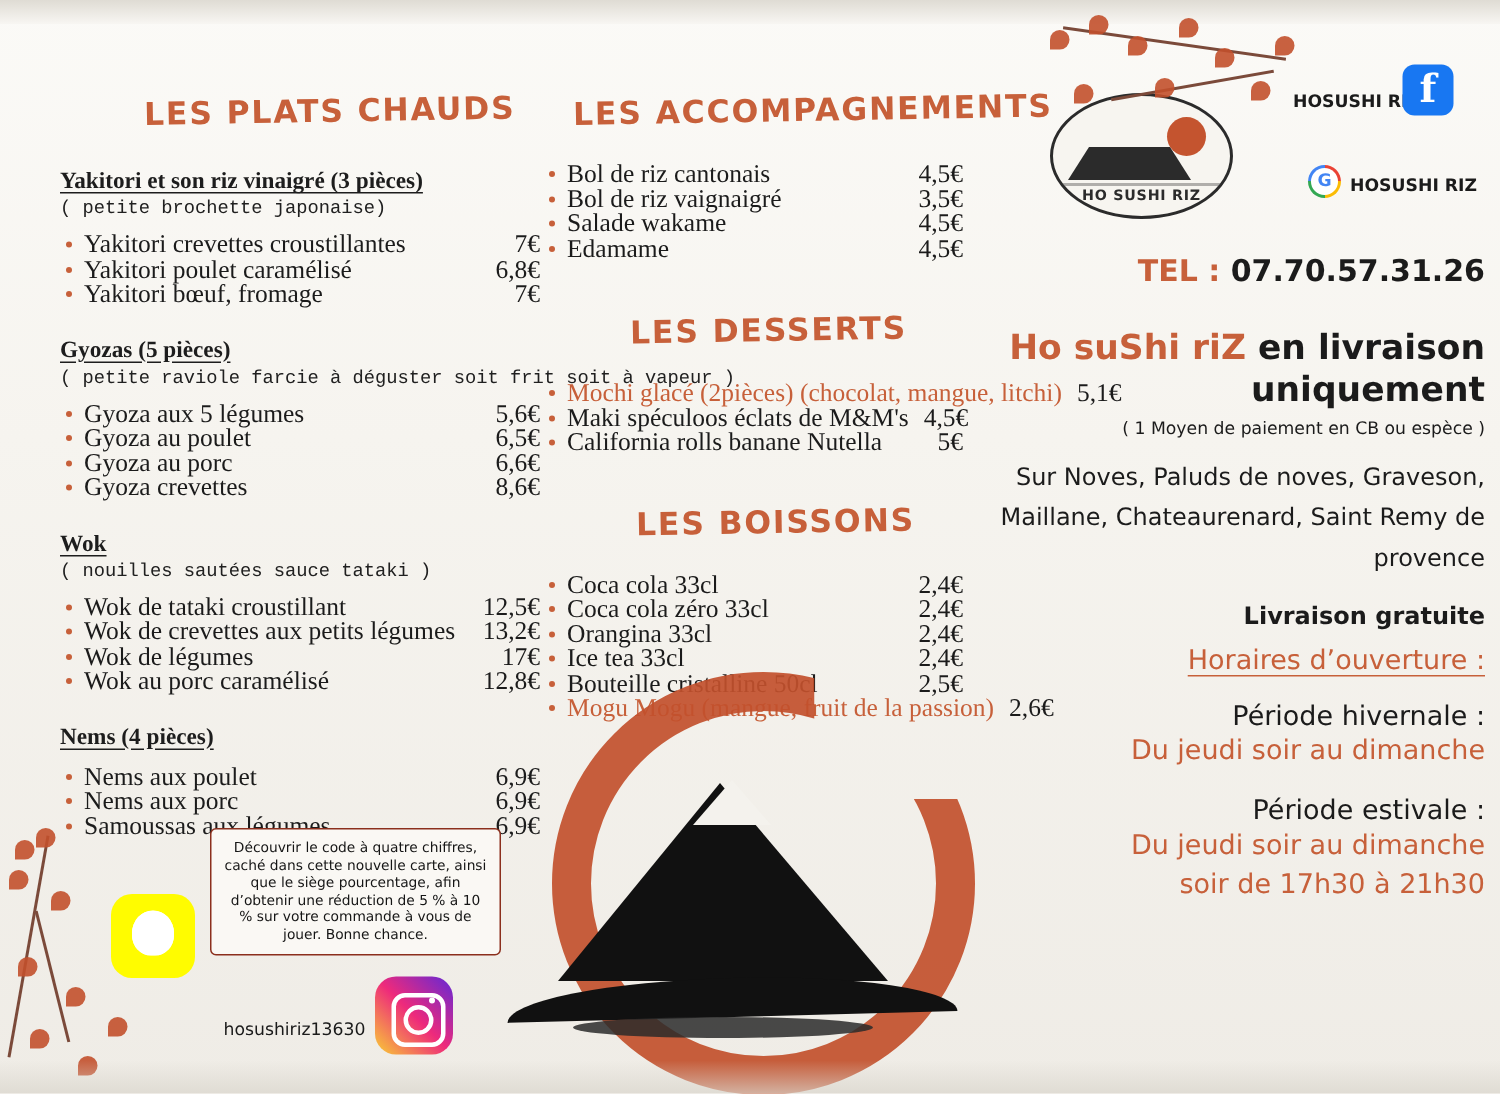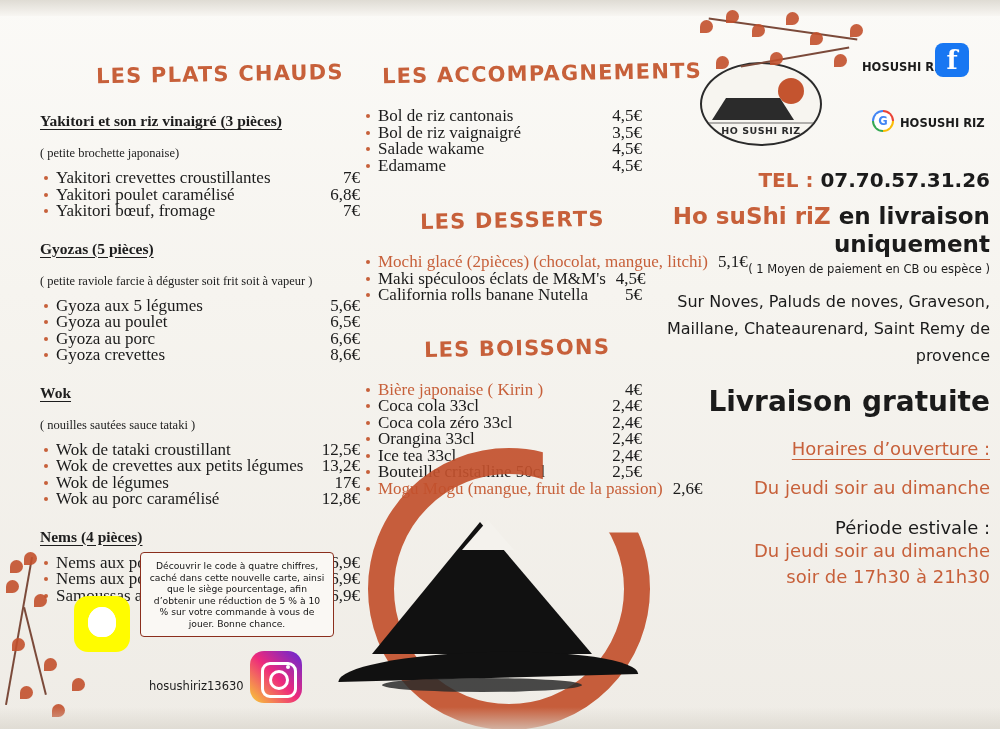--- a/index.html
+++ b/index.html
@@ -43,23 +43,24 @@
     color:#1d1d1d;
     font-size:15.5px;
     font-weight:700;
     text-decoration:underline;
     text-underline-offset:3px;
     margin:0;
     white-space:nowrap;
   }
   .cat-note{
     font-size:12.5px;
-    margin-top:16px;
+    margin-top:2px;
     color:#202020;
     white-space:nowrap;
+    font-family:Liberation Mono, monospace;
   }
   ul.items{list-style:none;margin:9px 0 0 0;padding:0;}
   ul.items li{
     position:relative;
     font-size:17px;
     line-height:16.5px;
     padding-left:16px;
     white-space:nowrap;
   }
   ul.items li:before{
@@ -76,34 +77,34 @@
   .right{
     position:absolute;left:660px;top:30px;width:330px;
     text-align:right;
     font-family:"DejaVu Sans", sans-serif;
   }
   .tel{
     font-size:20px;font-weight:700;margin-top:10px;color:#1b1b1b;
   }
   .tel .lab{color:#c7603a;}
   .brandline{
-    font-size:23px;font-weight:700;line-height:28px;margin-top:10px;
+    font-size:23px;font-weight:700;line-height:28px;margin-top:26px;
   }
   .brandline .hl{color:#c7603a;}
   .paybox{
     font-size:11.5px;margin-top:4px;
   }
   .zones{
     font-size:16px;line-height:27px;margin-top:12px;font-weight:400;
   }
   .free{
-    font-size:28px;font-weight:700;margin-top:16px;
+    font-size:16px;font-weight:700;margin-top:16px;
   }
   .hours-title{
-    font-size:18px;margin-top:20px;color:#c7603a;
+    font-size:18px;margin-top:10px;color:#c7603a;
     text-decoration:underline;text-underline-offset:4px;
   }
   .period{font-size:18px;margin-top:16px;}
   .period .when{color:#c7603a;display:block;line-height:26px;}
 
   
   .logo{
     position:absolute;left:700px;top:62px;width:118px;height:80px;
     border:2px solid #2b2b2b;border-radius:50%;
     background:#f7f5f0;
@@ -383,26 +384,20 @@
             <span class="nm">California rolls banane Nutella</span>
             <span class="pr">5€</span>
           </span>
         </li>
     </ul>
 
     <div class="sec-title" style="margin:32px 0 0 62px;">LES BOISSONS</div>
     <ul class="items" style="margin-top:22px;">
       <li>
           <span class="row">
-            <span class="nm accent">Bière japonaise ( Kirin )</span>
-            <span class="pr">4€</span>
-          </span>
-        </li>
-      <li>
-          <span class="row">
             <span class="nm">Coca cola 33cl</span>
             <span class="pr">2,4€</span>
           </span>
         </li>
       <li>
           <span class="row">
             <span class="nm">Coca cola zéro 33cl</span>
             <span class="pr">2,4€</span>
           </span>
         </li>
@@ -462,20 +457,21 @@
 
     <div class="paybox">( 1 Moyen de paiement en CB ou espèce )</div>
 
     <div class="zones">Sur Noves, Paluds de noves, Graveson, Maillane, Chateaurenard, Saint Remy de provence</div>
 
     <div class="free">Livraison gratuite</div>
 
     <div class="hours-title">Horaires d’ouverture :</div>
 
     <div class="period">
+      <div>Période hivernale :</div>
       <span class="when">Du jeudi soir au dimanche</span>
     </div>
 
     <div class="period">
       <div>Période estivale :</div>
       <span class="when">Du jeudi soir au dimanche</span>
       <span class="when">soir de 17h30 à 21h30</span>
     </div>
   </div>
 

